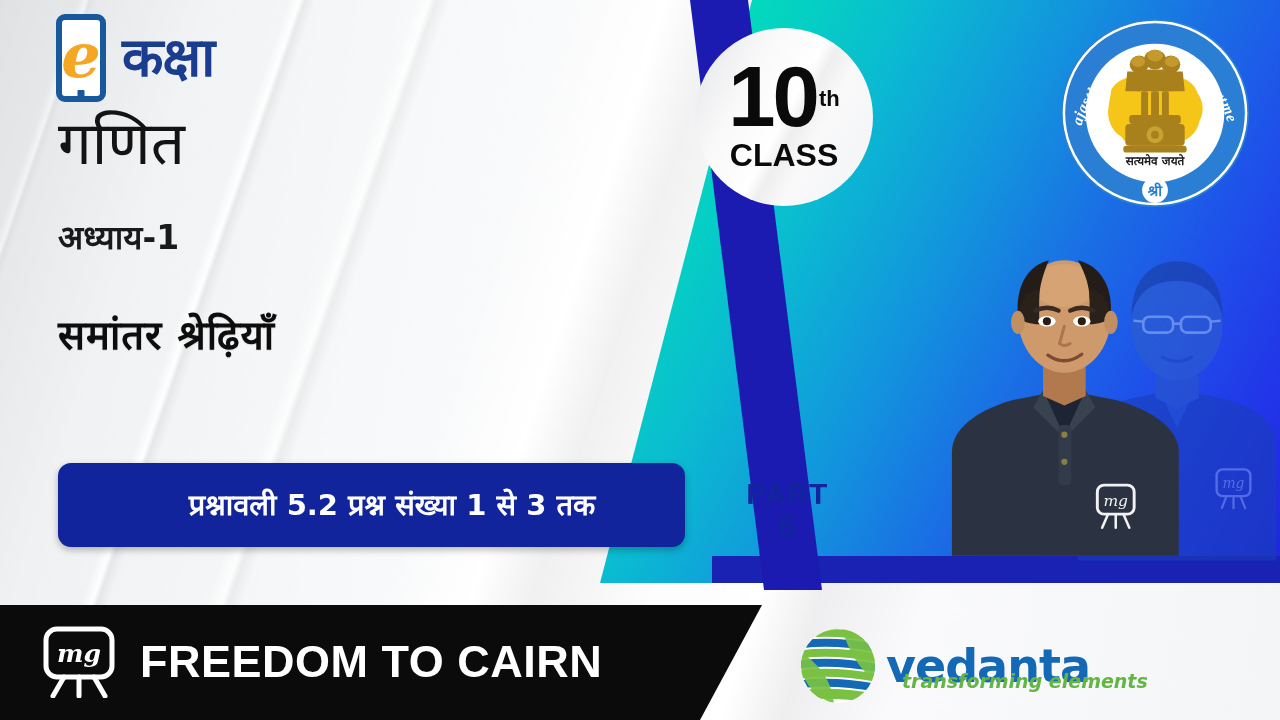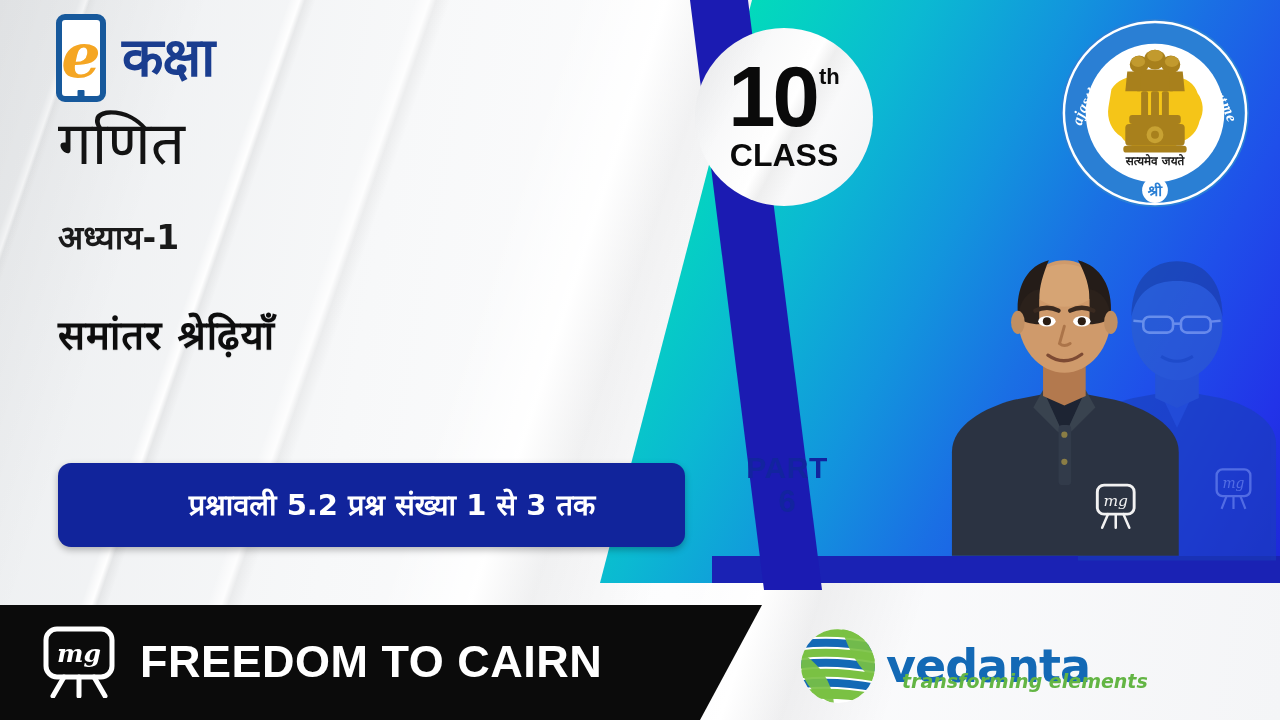--- a/index.html
+++ b/index.html
@@ -102,37 +102,37 @@
     box-shadow:0 3px 7px rgba(0,0,0,0.28);
     padding-left:41px;
   }
   .qbanner-text {
     font-family:"DejaVu Sans", sans-serif; font-weight:700; font-size:29px;
     color:#ffffff; line-height:1; white-space:nowrap;
   }
 
   
   .class-badge { position:absolute; left:700px; top:60px; width:168px; text-align:center; }
-  .class-num-row { display:flex; align-items:flex-start; justify-content:center; }
+  .class-num-row { display:flex; align-items:center; justify-content:center; }
   .class-num {
     font-family:"Liberation Sans", sans-serif; font-weight:700; font-size:85px;
     color:#0a0a0a; line-height:0.88; letter-spacing:-3px;
   }
   .class-th {
     font-family:"Liberation Sans", sans-serif; font-weight:700; font-size:22px;
     color:#0a0a0a; margin-top:4px; margin-left:2px;
   }
   .class-word {
     font-family:"Liberation Sans", sans-serif; font-weight:700; font-size:32px;
     color:#0a0a0a; letter-spacing:0px; margin-top:2px;
   }
 
   
   .part-block {
-    position:absolute; left:722px; top:451px; width:130px; text-align:center;
+    position:absolute; left:722px; top:477px; width:130px; text-align:center;
     font-family:"Liberation Sans", sans-serif; font-weight:700; color:#12249e;
     line-height:1.12;
   }
   .part-label { font-size:30px; letter-spacing:0.5px; }
   .part-num { font-size:31px; }
 
   
   .red-logo { position:absolute; left:1056px; top:14px; width:198px; height:198px; }
 
   

